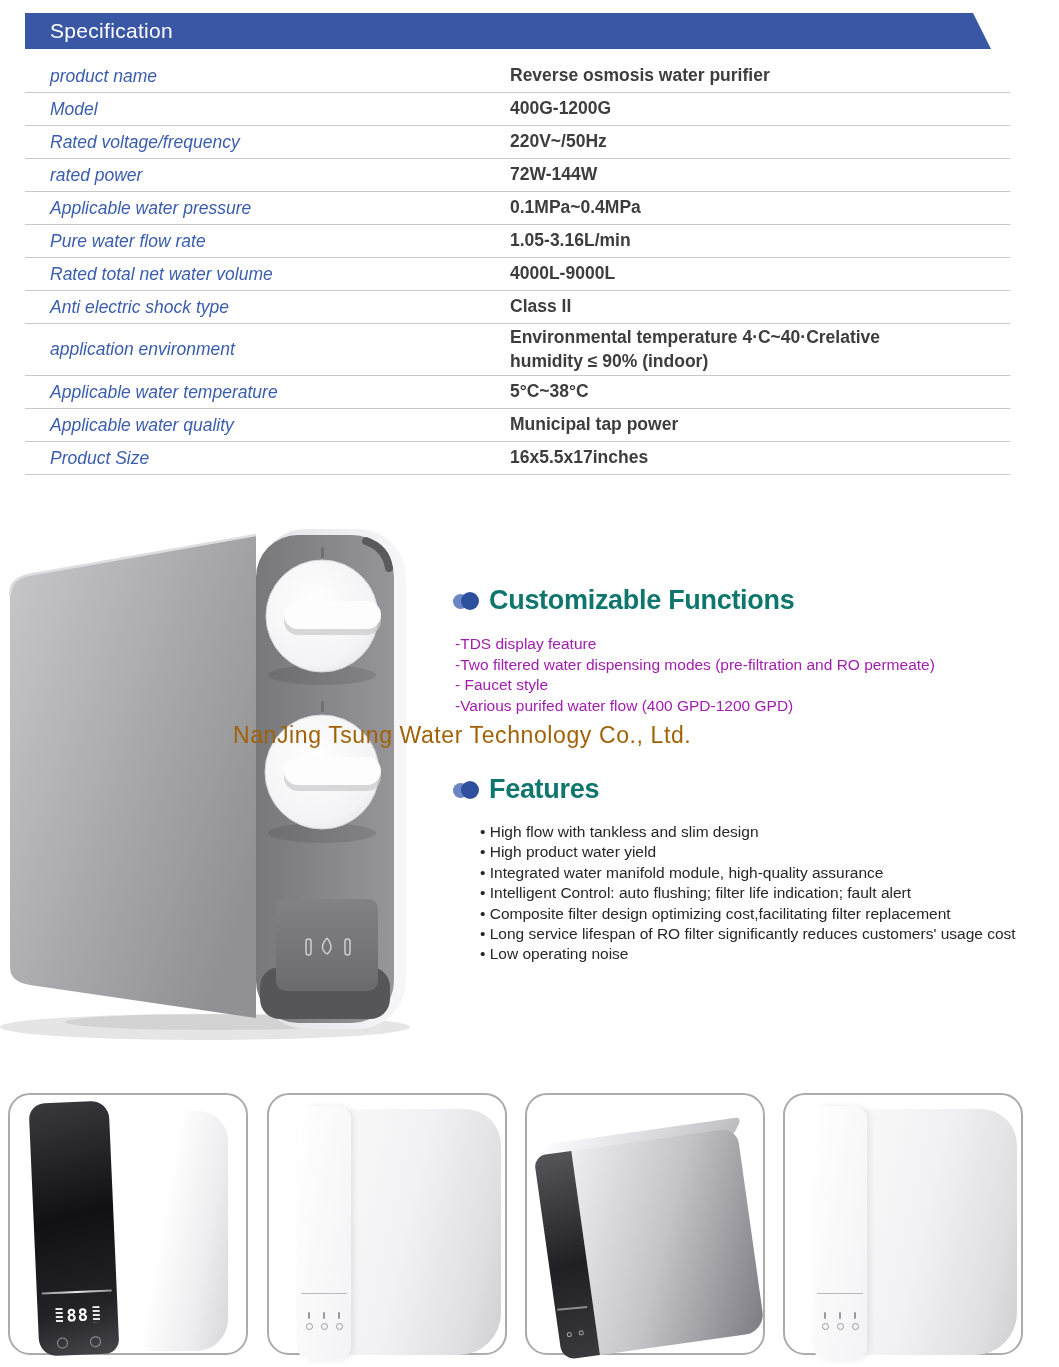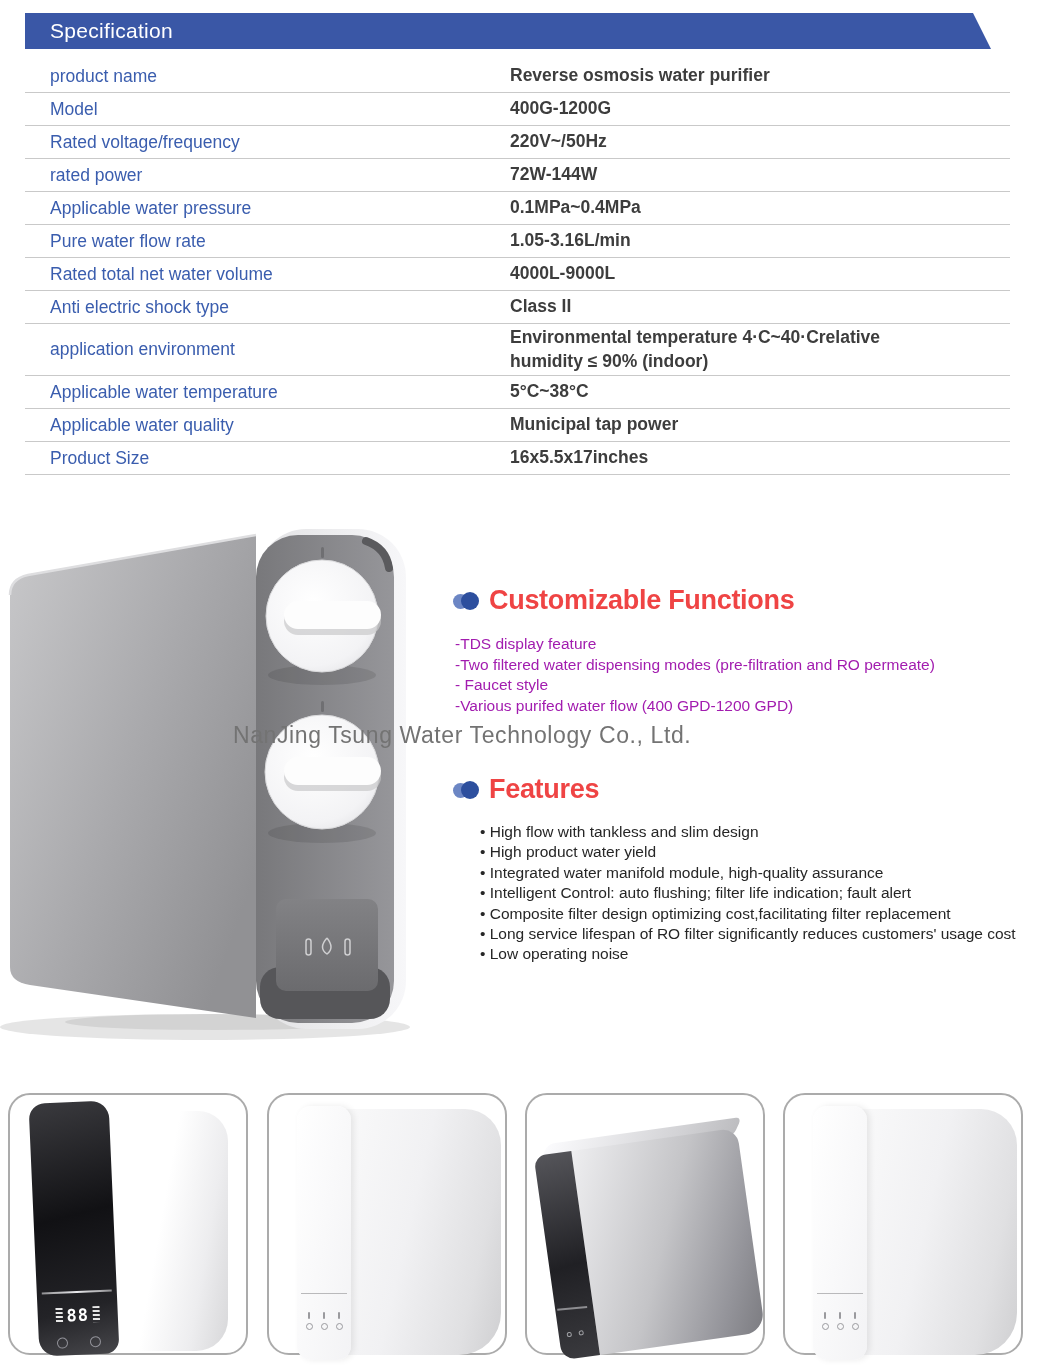--- a/index.html
+++ b/index.html
@@ -20,48 +20,48 @@
     color:#ffffff; font-size:21px; font-weight:400; padding-left:25px; letter-spacing:0.3px;
   }
 
   
   .spec-table { position:absolute; left:25px; top:60px; width:985px; }
   .spec-row {
     display:flex; align-items:center; border-bottom:1px solid #c9c9c9;
     min-height:33px; padding:2px 0;
   }
   .spec-label {
-    width:485px; padding-left:25px; color:#3a5dae; font-size:17.5px; flex-shrink:0;
+    width:485px; padding-left:25px; color:#3a5dae; font-size:17.5px; flex-shrink:0;font-style:italic;
   }
   .spec-value { color:#3d3d3d; font-size:17.5px; max-width:440px; line-height:1.35;font-weight:bold; }
 
   
   .product-hero { position:absolute; left:0px; top:515px; width:450px; height:530px; }
 
   
   .watermark {
     position:absolute; left:233px; top:722px; width:600px;
-    color:#737373; font-size:23px; letter-spacing:0.6px; z-index:5; white-space:nowrap;
+    color:#a16207; font-size:23px; letter-spacing:0.6px; z-index:5; white-space:nowrap;
   }
 
   
   .section-heading { position:absolute; display:flex; align-items:center; gap:10px; }
   .heading-customizable { left:453px; top:585px; }
   .heading-features    { left:453px; top:774px; }
   .dot-bullet { position:relative; width:26px; height:18px; flex-shrink:0; }
   .dot-bullet .dot-light {
     position:absolute; left:0; top:2px; width:15px; height:15px; border-radius:50%;
     background:#6c86c4;
   }
   .dot-bullet .dot-dark {
     position:absolute; left:8px; top:0; width:18px; height:18px; border-radius:50%;
     background:#2d4f9e;
   }
   .section-title {
-    font-size:27px; font-weight:800; color:#ef4444; letter-spacing:-0.3px;
+    font-size:27px; font-weight:800; color:#0f766e; letter-spacing:-0.3px;
   }
 
   .fn-list { position:absolute; left:455px; top:634px; width:600px; }
   .fn-item { font-size:15.5px; color:#a21caf; line-height:20.6px; }
 
   .feat-list { position:absolute; left:480px; top:822px; width:600px; }
   .feat-item { font-size:15.5px; color:#262626; line-height:20.4px; }
   .feat-item::before { content:"\2022  "; color:#262626; }
 
   

